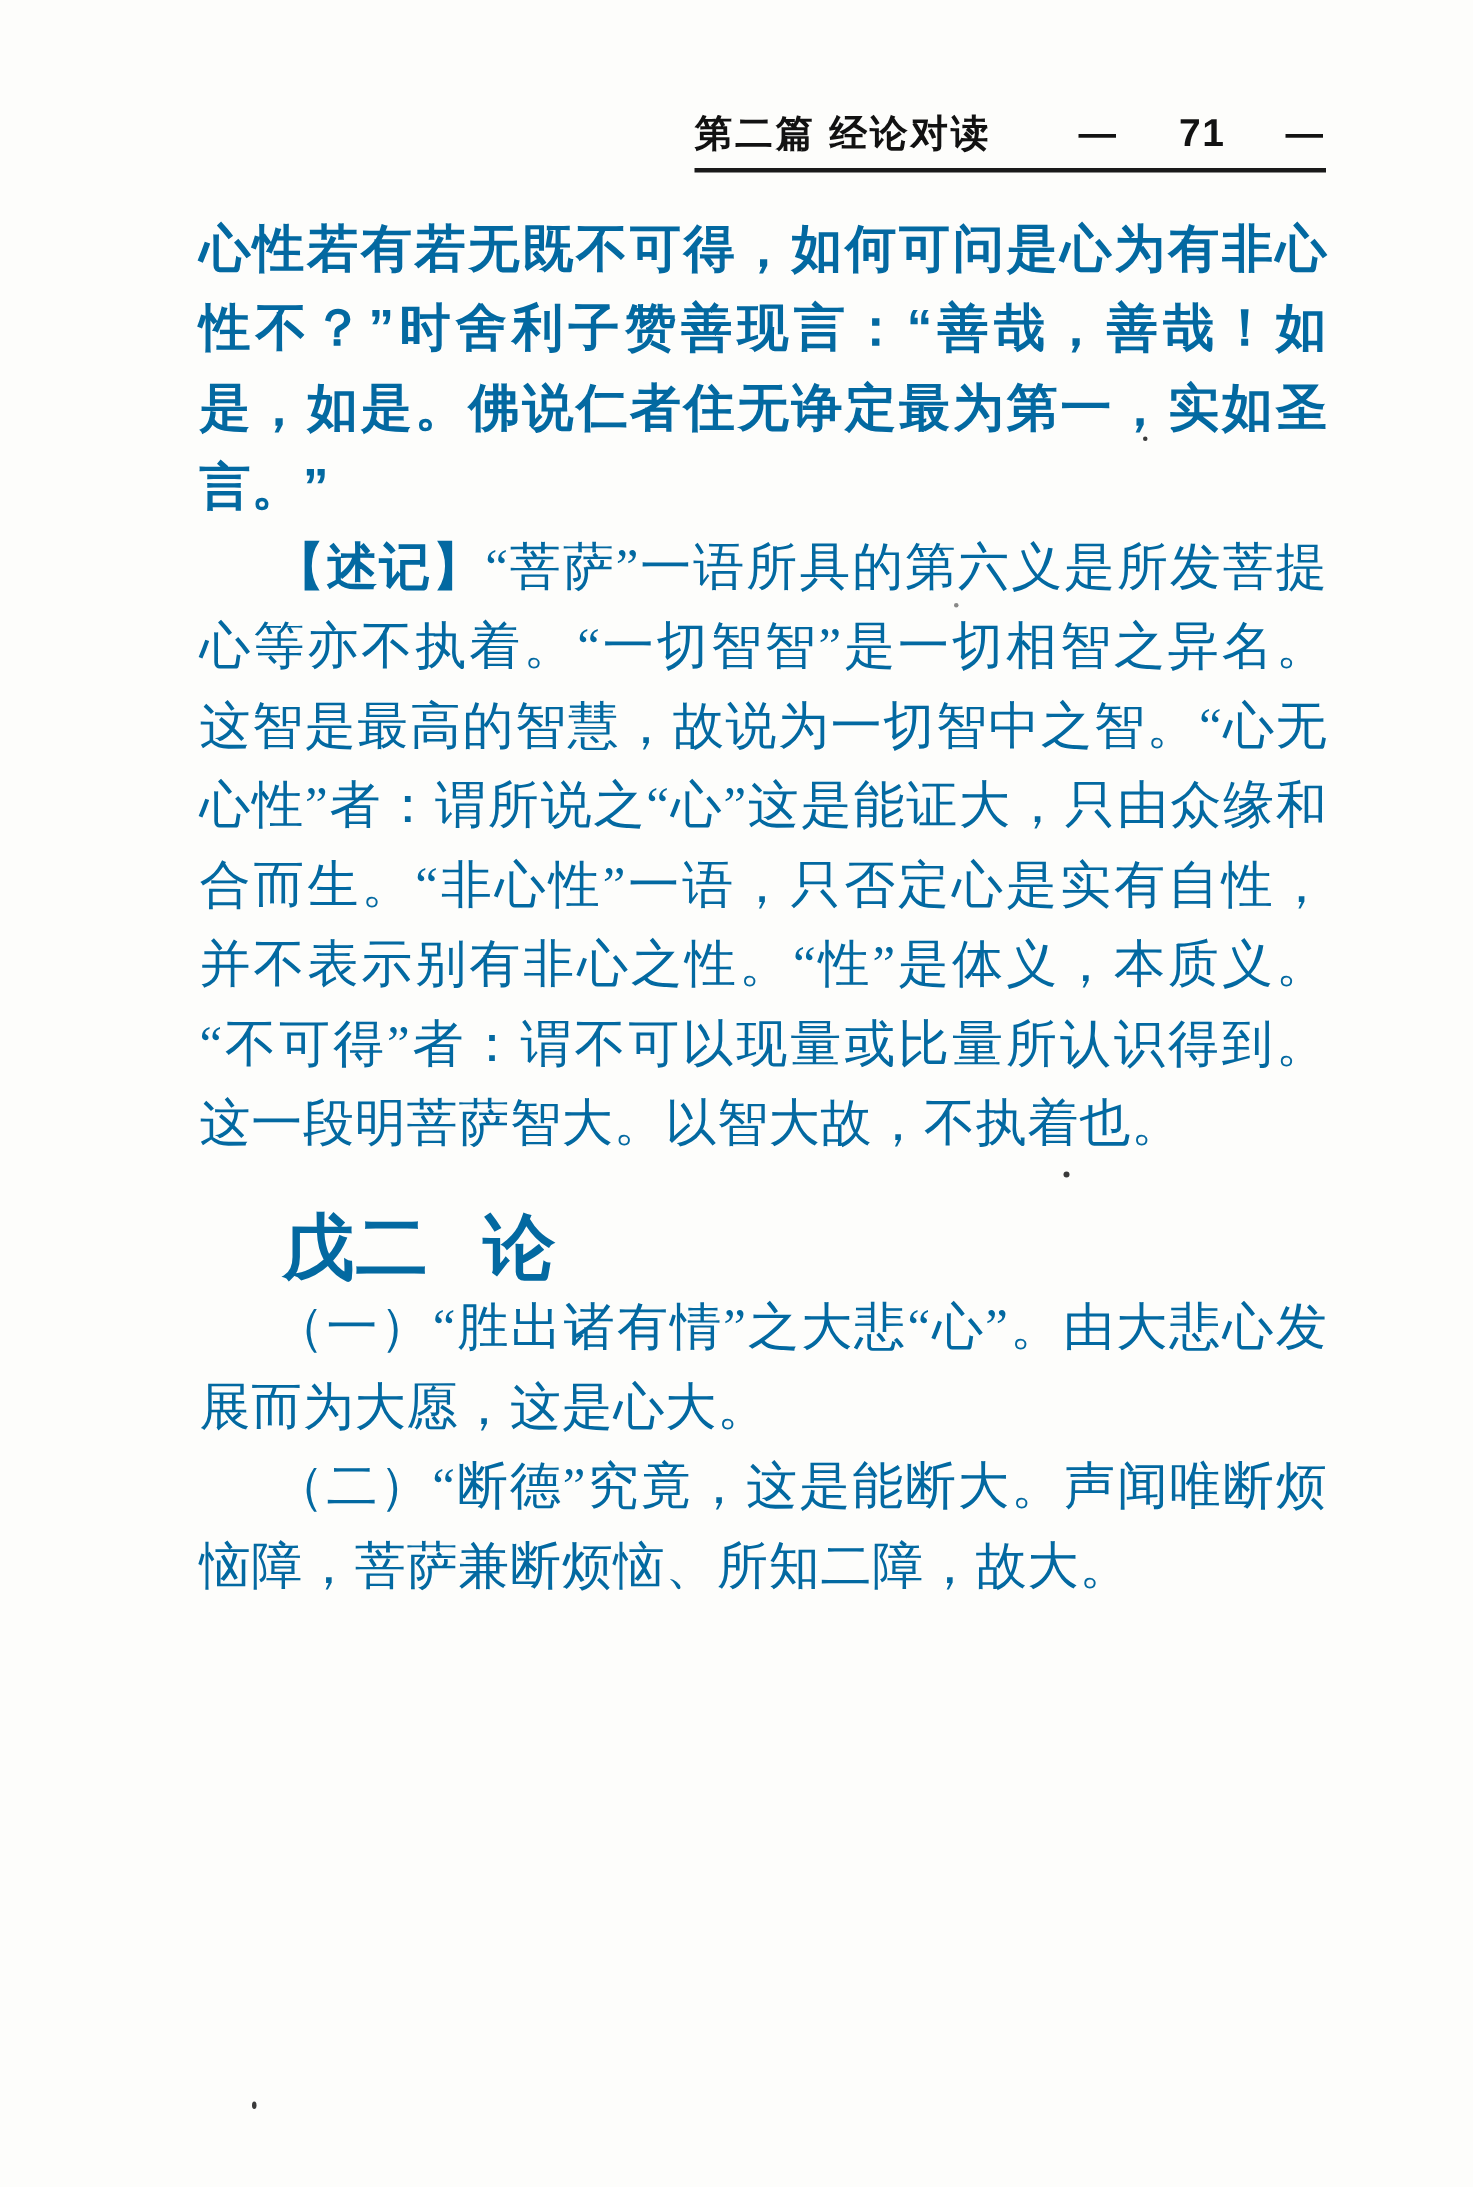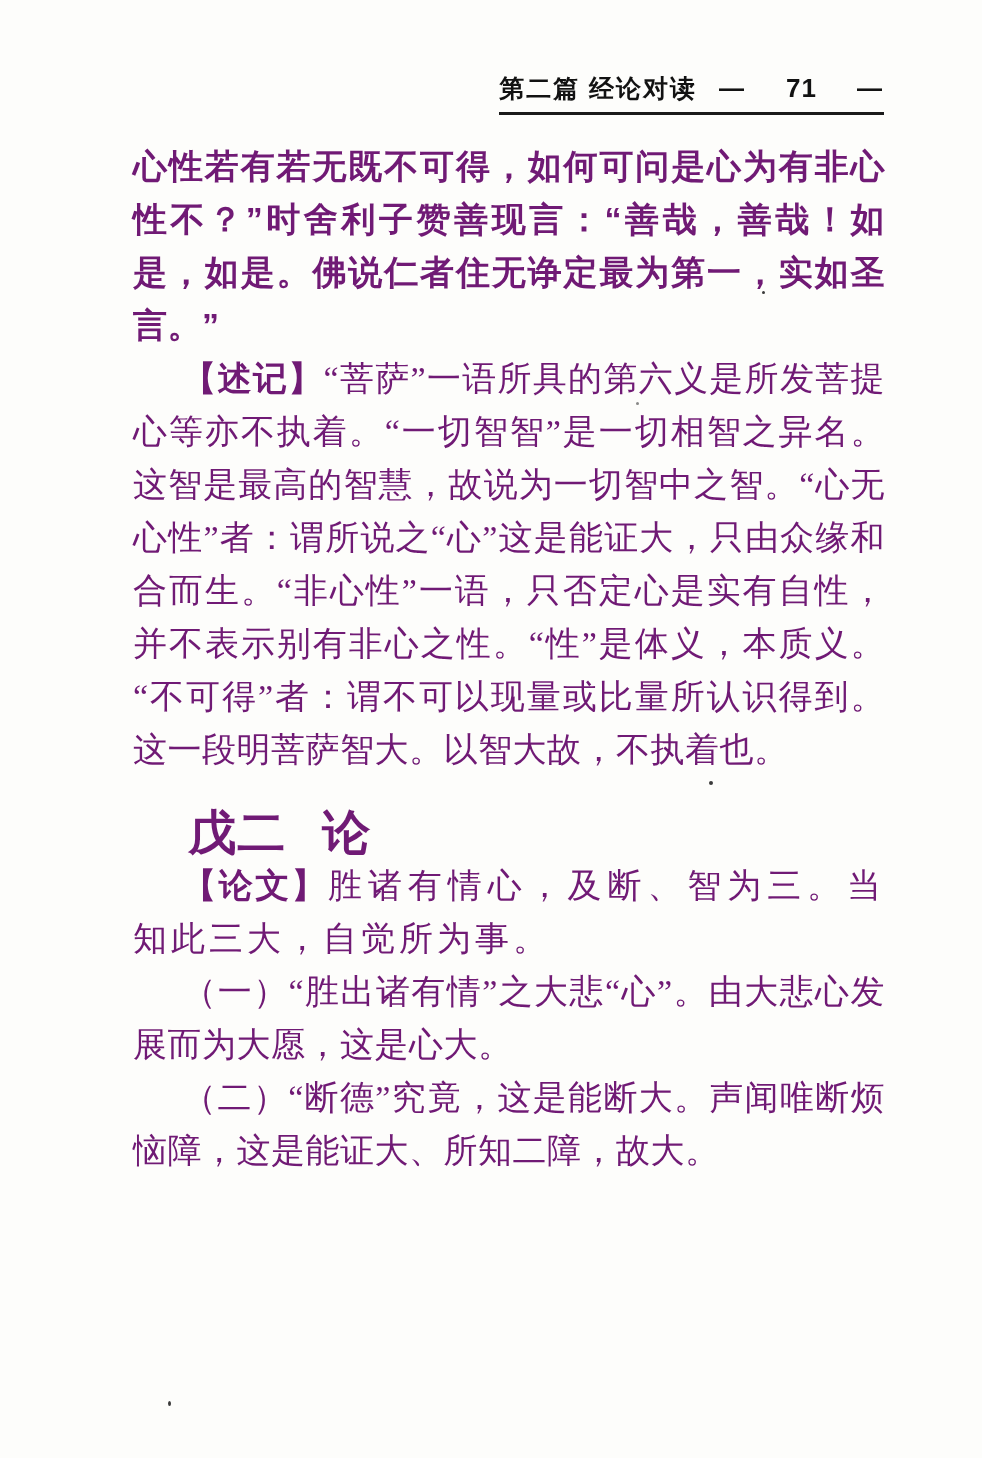--- a/index.html
+++ b/index.html
@@ -22,34 +22,34 @@
     align-items: baseline;
     gap: 0;
     border-bottom: 3px solid #1a1a1a;
     padding-bottom: 7px;
     font-family: "Liberation Sans", sans-serif;
     font-weight: 700;
     font-size: 25px;
     letter-spacing: 2px;
     white-space: nowrap;
   }
-  .running-header .hdr-title { margin-right: 22px; }
+  .running-header .hdr-title { margin-right: 58px; }
   .running-header .hdr-dash  { font-weight: 700; }
   .running-header .hdr-num   { margin: 0 40px; font-size: 26px; letter-spacing: 1px; }
 
   
   .text-block {
     position: absolute;
     left: 133px;
     top: 140px;
     width: 752px;
     font-size: 34px;
     line-height: 53px;
     text-align: justify;
-    color: #701a75;
+    color: #0369a1;
   }
   .text-block p { margin: 0; }
 
   .para-sutra {
     font-family: "Liberation Sans", sans-serif;
     font-weight: 700;
     letter-spacing: 0.5px;
   }
   .para-shuji {
     font-family: "Liberation Serif", serif;
@@ -103,26 +103,25 @@
   </div>
 
   <div class="text-block">
 
     <p class="para-sutra">心性若有若无既不可得，如何可问是心为有非心性不？”时舍利子赞善现言：“善哉，善哉！如是，如是。佛说仁者住无诤定最为第一，实如圣言。”</p>
 
     <p class="para-shuji indent"><span class="block-label">【述记】</span><span>“菩萨”一语所具的第六义是所发菩提心等亦不执着。“一切智智”是一切相智之异名。这智是最高的智慧，故说为一切智中之智。“心无心性”者：谓所说之“心”这是能证大，只由众缘和合而生。“非心性”一语，只否定心是实有自性，并不表示别有非心之性。“性”是体义，本质义。“不可得”者：谓不可以现量或比量所认识得到。这一段明菩萨智大。以智大故，不执着也。</span></p>
 
     <p class="section-heading"><span class="heading-number">戊二</span><span class="heading-title">论</span></p>
 
-    <p class="para-lunwen indent"><span class="block-label">【论文】</span><span>胜诸有情心，及断、智为三。当知此三大，自觉所为事。</span></p>
 
 
     <p class="para-shuji indent">（一）“胜出诸有情”之大悲“心”。由大悲心发展而为大愿，这是心大。</p>
 
-    <p class="para-shuji indent">（二）“断德”究竟，这是能断大。声闻唯断烦恼障，这是能证大、所知二障，故大。</p>
+    <p class="para-shuji indent">（二）“断德”究竟，这是能断大。声闻唯断烦恼障，菩萨兼断烦恼、所知二障，故大。</p>
 
 
   </div>
 
   <div class="speck speck-1"></div>
   <div class="speck speck-2"></div>
   <div class="speck speck-3"></div>
   <div class="speck speck-4"></div>
 
 </div>

